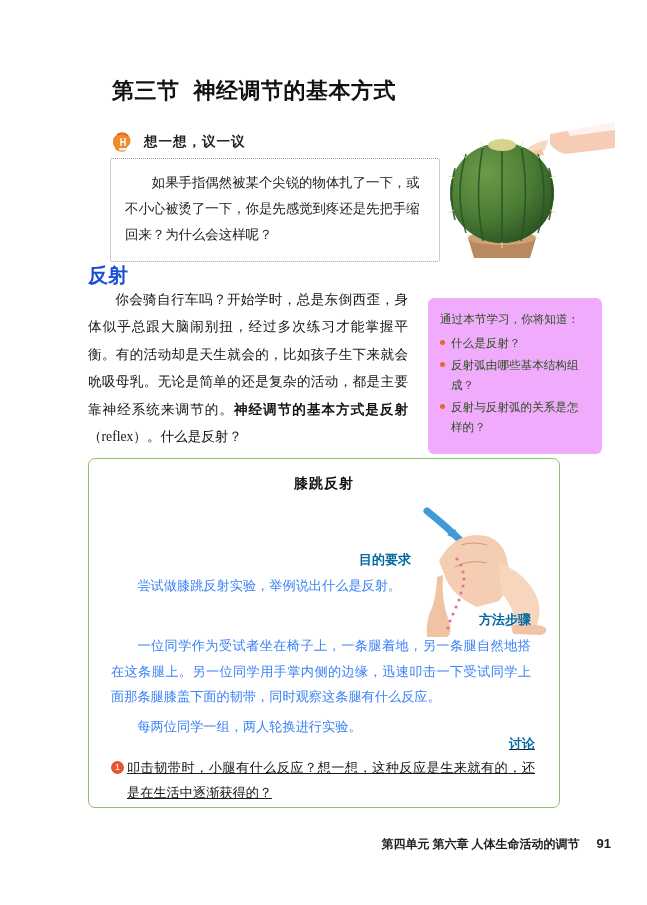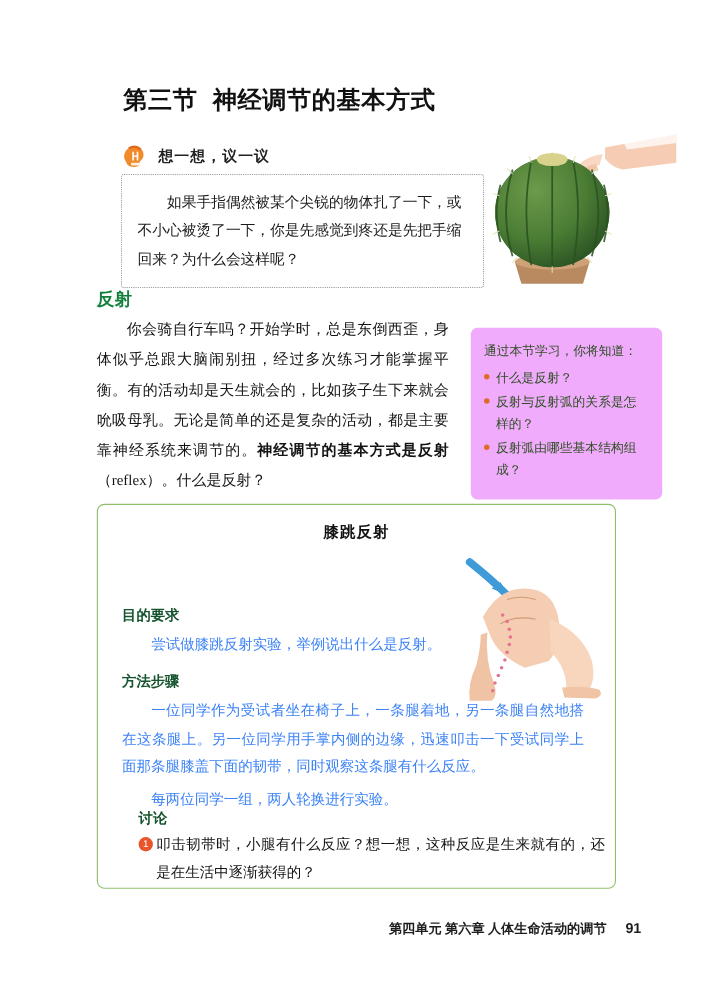--- a/index.html
+++ b/index.html
@@ -33,20 +33,21 @@
     margin-left: 24px;
   }
   .section-title .num { margin-right: 14px; }
 
   
   .think-block {
     position: absolute;
     left: 110px;
     top: 130px;
     width: 330px;
+    font-family: Liberation Mono, monospace;
   }
   .think-head {
     display: flex;
     align-items: center;
     gap: 8px;
     margin-bottom: 4px;
   }
   .think-icon {
     width: 26px; height: 24px;
     position: relative;
@@ -77,23 +78,23 @@
     top: 118px;
     width: 185px;
     height: 145px;
   }
 
   
   .reflex-head {
     position: absolute;
     left: 88px;
     top: 262px;
-    font-size: 16px;
-    font-weight: bold;
-    color: #15803d;
+    font-size: 20px;
+    font-weight: bold;
+    color: #1d4ed8;
   }
   .body-col {
     position: absolute;
     left: 88px;
     top: 286px;
     width: 320px;
     font-size: 13.6px;
     line-height: 2.02;
     color: #141414;
     text-align: justify;
@@ -171,38 +172,39 @@
     font-size: 14px;
     font-weight: bold;
     margin-top: 16px;
     color: #111;
     letter-spacing: 1px;
   }
   .exp-sub {
     font-size: 13px;
     font-weight: bold;
     margin: 0;
-    color: #14532d;
+    color: #0369a1;
+    text-align: right;
   }
   .exp-inner {
     position: relative;
     padding: 0 22px;
   }
   .exp-text {
     font-size: 13.2px;
     line-height: 1.95;
     color: #3b82f6;
     margin: 4px 0 0 0;
     text-indent: 2em;
     text-align: justify;
   }
   .blk-purpose { position: absolute; left: 22px; top: 58px; width: 300px; }
   .blk-steps   { position: absolute; left: 22px; top: 118px; width: 420px; }
   .blk-steps .wide { width: 420px; }
-  .blk-discuss { position: absolute; left: 37px; top: 242px; width: 424px; }
+  .blk-discuss { position: absolute; left: 22px; top: 242px; width: 424px; text-decoration: underline; }
 
   .disc-item {
     position: relative;
     padding-left: 16px;
     font-size: 13.2px;
     line-height: 1.92;
     color: #141414;
     margin-top: 2px;
     text-align: justify;
   }
@@ -241,21 +243,21 @@
     pointer-events: none;
   }
 
   
   .footer {
     position: absolute;
     left: 0;
     top: 836px;
     width: 647px;
     text-align: right;
-    padding-right: 64px;
+    padding-right: 36px;
     box-sizing: border-box;
     font-size: 12px;
     font-weight: bold;
     color: #1d1d1d;
   }
   .footer .pagenum {
     display: inline-block;
     margin-left: 14px;
     font-family: "Liberation Sans", sans-serif;
     font-size: 13px;
@@ -338,22 +340,22 @@
   <div class="reflex-head">反射</div>
 
   <div class="body-col">
     <p><span>你会骑自行车吗？开始学时，总是东倒西歪，身体似乎总跟大脑闹别扭，经过多次练习才能掌握平衡。有的活动却是天生就会的，比如孩子生下来就会吮吸母乳。无论是简单的还是复杂的活动，都是主要靠神经系统来调节的。</span><span class="bold">神经调节的基本方式是反射</span><span>（reflex）。什么是反射？</span></p>
   </div>
 
   <div class="aside">
     <p class="lead">通过本节学习，你将知道：</p>
     <ul>
       <li><span class="dot"></span><span>什么是反射？</span></li>
+      <li><span class="dot"></span><span>反射弧由哪些基本结构组成？</span></li>
       <li><span class="dot"></span><span>反射与反射弧的关系是怎样的？</span></li>
-      <li><span class="dot"></span><span>反射弧由哪些基本结构组成？</span></li>
     </ul>
   </div>
 
 
   <div class="exp-box">
     <div class="exp-title">膝跳反射</div>
 
     <div class="exp-inner">
 
       <div class="faint">　</div>

